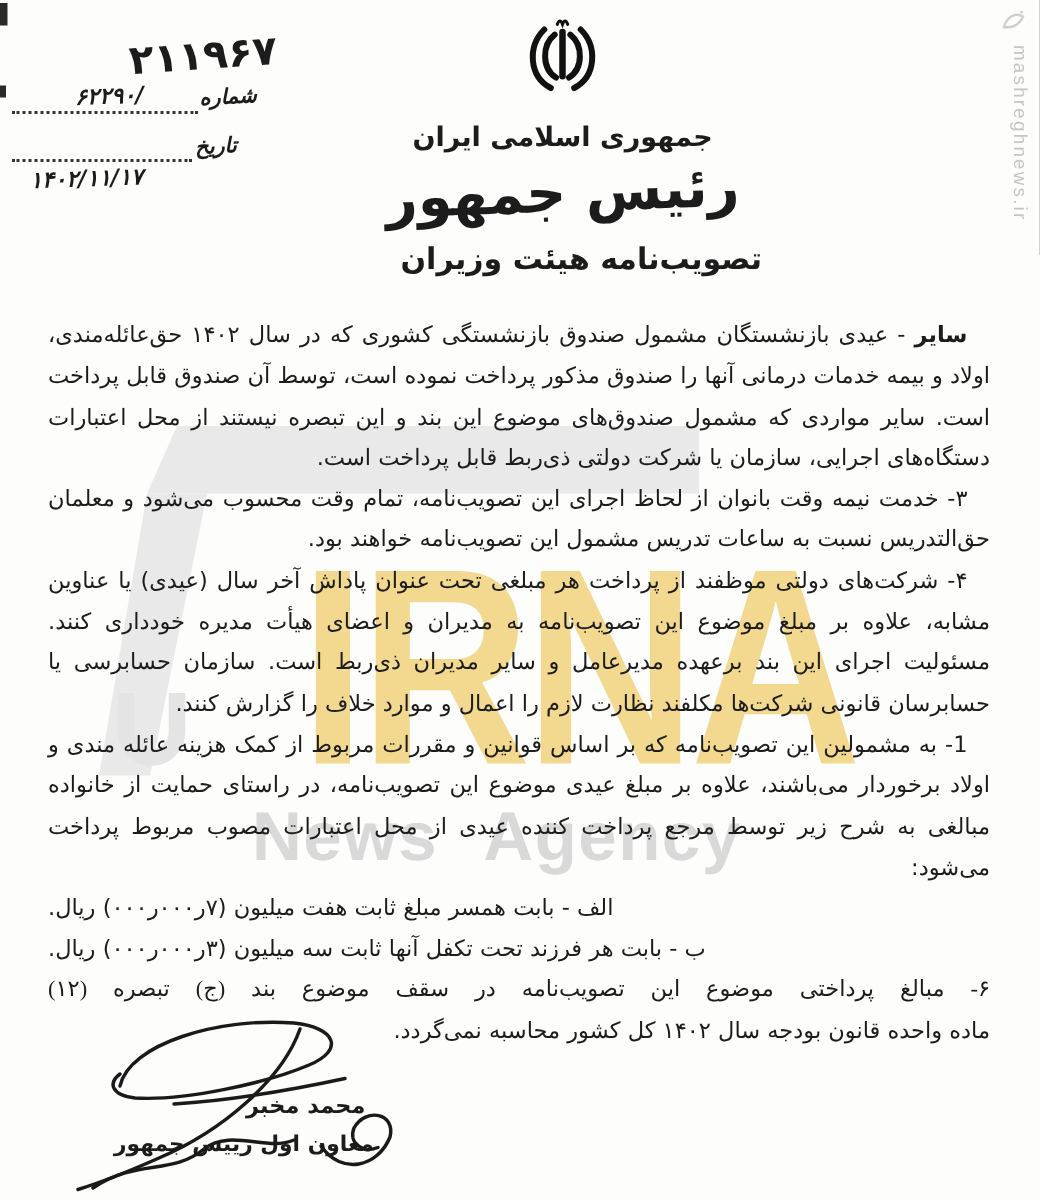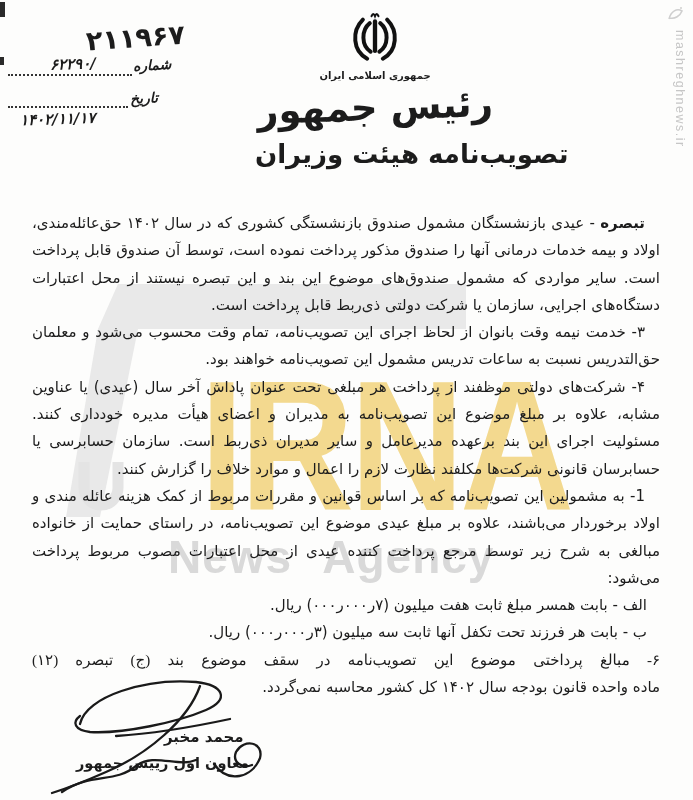--- a/index.html
+++ b/index.html
@@ -33,26 +33,26 @@
     font-style:italic;transform:rotate(-2deg);white-space:nowrap;letter-spacing:1px;
   }
   .val-num{left:50px;top:55px;}
   .val-date{left:20px;top:110px;}
 
   
   .letterhead{
     position:absolute;left:255px;top:8px;width:240px;text-align:center;z-index:4;
   }
   .emblem{display:inline-block;}
-  .country{font-size:10px;font-weight:bold;margin-top:0;white-space:nowrap;}
+  .country{font-size:18px;font-weight:bold;margin-top:11px;white-space:nowrap;}
   .office{
     font-size:37px;font-weight:bold;margin-top:4px;line-height:1.25;
     transform:rotate(-2deg);white-space:nowrap;
   }
-  .doctype{font-size:26px;font-weight:bold;margin-top:8px;white-space:nowrap;}
+  .doctype{font-size:20px;font-weight:bold;margin-top:8px;white-space:nowrap;margin-left:12px;}
 
   
   .wm-shape{position:absolute;left:58px;top:282px;z-index:0;}
   .wm-irna{
     position:absolute;left:200px;top:352px;z-index:1;
     font-size:158px;font-weight:800;line-height:1;letter-spacing:-4px;
     color:#f3d98f;transform:scaleY(1.18);transform-origin:top;
     font-family:"Liberation Sans",sans-serif;user-select:none;
   }
   .wm-agency{
@@ -67,21 +67,21 @@
   }
   .side-logo{position:absolute;right:8px;top:5px;z-index:1;}
 
   
   .doc-body{
     position:absolute;left:32px;top:210px;width:628px;z-index:2;
     direction:rtl;font-size:15px;line-height:27.3px;text-align:justify;
   }
   .doc-body p{margin:0;}
   .para-justify{text-indent:15px;}
-  .para-line{text-align:right;text-indent:13px;}
+  .para-line{text-align:left;text-indent:13px;}
   .para-spread{
     text-indent:0;margin-left:24px;text-align:justify;text-align-last:justify;font-family:Liberation Serif, serif;
   }
   .para-indent-right{text-align:right;text-indent:0;margin-right:100px;}
   .doc-body b{font-weight:bold;}
 
   
   .sig-svg{position:absolute;left:28px;top:672px;z-index:3;}
   .sig-name{
     position:absolute;left:164px;top:728px;z-index:2;
@@ -134,21 +134,21 @@
         <path d="M16 12 C3 25 4 48 21 57" stroke-width="4.6"></path>
         <path d="M44 12 C57 25 56 48 39 57" stroke-width="4.6"></path>
       </g>
     </svg>
     <div class="country">جمهوری اسلامی ایران</div>
     <div class="office">رئیس جمهور</div>
     <div class="doctype">تصویب‌نامه هیئت وزیران</div>
   </div>
 
   <div class="doc-body">
-      <p class="para-justify"><b>تبصره</b> - عیدی بازنشستگان مشمول صندوق بازنشستگی کشوری که در سال ۱۴۰۲ حق‌عائله‌مندی، اولاد و بیمه خدمات درمانی آنها را صندوق مذکور پرداخت نموده است، توسط آن صندوق قابل پرداخت است. سایر مواردی که مشمول صندوق‌های موضوع این بند و این تبصره نیستند از محل اعتبارات دستگاه‌های اجرایی، سازمان یا شرکت دولتی ذی‌ربط قابل پرداخت است.</p>
+      <p class="para-justify"><b>سایر</b> - عیدی بازنشستگان مشمول صندوق بازنشستگی کشوری که در سال ۱۴۰۲ حق‌عائله‌مندی، اولاد و بیمه خدمات درمانی آنها را صندوق مذکور پرداخت نموده است، توسط آن صندوق قابل پرداخت است. سایر مواردی که مشمول صندوق‌های موضوع این بند و این تبصره نیستند از محل اعتبارات دستگاه‌های اجرایی، سازمان یا شرکت دولتی ذی‌ربط قابل پرداخت است.</p>
       <p class="para-justify">۳- خدمت نیمه وقت بانوان از لحاظ اجرای این تصویب‌نامه، تمام وقت محسوب می‌شود و معلمان حق‌التدریس نسبت به ساعات تدریس مشمول این تصویب‌نامه خواهند بود.</p>
       <p class="para-justify">۴- شرکت‌های دولتی موظفند از پرداخت هر مبلغی تحت عنوان پاداش آخر سال (عیدی) یا عناوین مشابه، علاوه بر مبلغ موضوع این تصویب‌نامه به مدیران و اعضای هیأت مدیره خودداری کنند. مسئولیت اجرای این بند برعهده مدیرعامل و سایر مدیران ذی‌ربط است. سازمان حسابرسی یا حسابرسان قانونی شرکت‌ها مکلفند نظارت لازم را اعمال و موارد خلاف را گزارش کنند.</p>
       <p class="para-justify">1- به مشمولین این تصویب‌نامه که بر اساس قوانین و مقررات مربوط از کمک هزینه عائله مندی و اولاد برخوردار می‌باشند، علاوه بر مبلغ عیدی موضوع این تصویب‌نامه، در راستای حمایت از خانواده مبالغی به شرح زیر توسط مرجع پرداخت کننده عیدی از محل اعتبارات مصوب مربوط پرداخت می‌شود:</p>
       <p class="para-line">الف - بابت همسر مبلغ ثابت هفت میلیون (۷ر۰۰۰ر۰۰۰) ریال.</p>
       <p class="para-line">ب - بابت هر فرزند تحت تکفل آنها ثابت سه میلیون (۳ر۰۰۰ر۰۰۰) ریال.</p>
       <p class="para-spread">۶- مبالغ پرداختی موضوع این تصویب‌نامه در سقف موضوع بند (ج) تبصره (۱۲)</p>
       <p class="para-indent-right">ماده واحده قانون بودجه سال ۱۴۰۲ کل کشور محاسبه نمی‌گردد.</p>
     </div>
 
   <svg class="sig-svg" width="240" height="126" viewBox="0 0 240 126">

